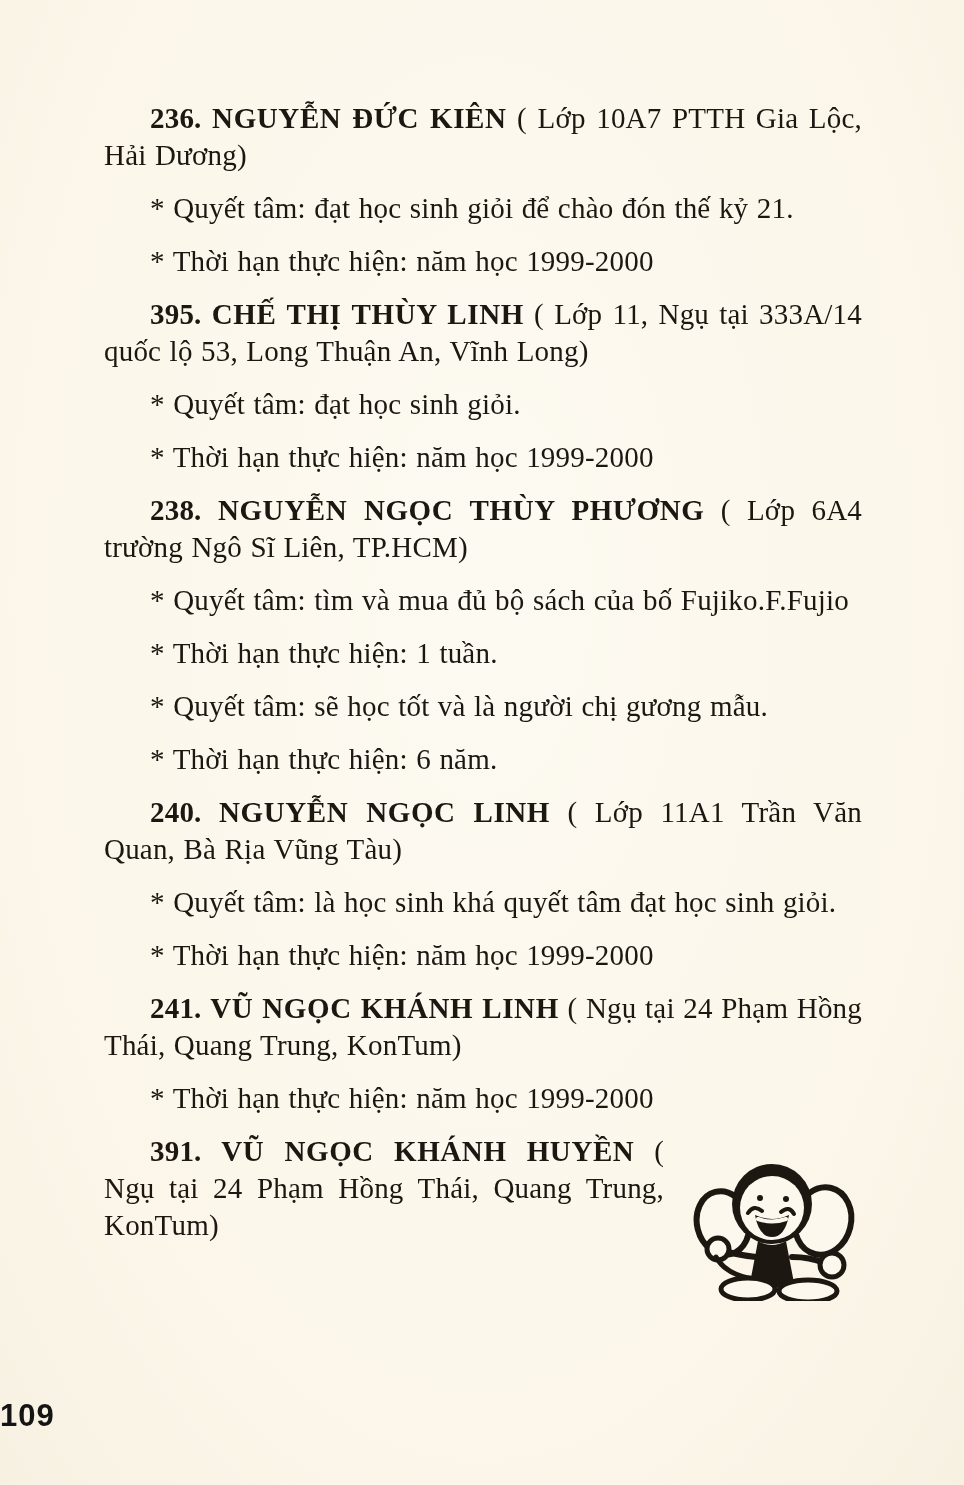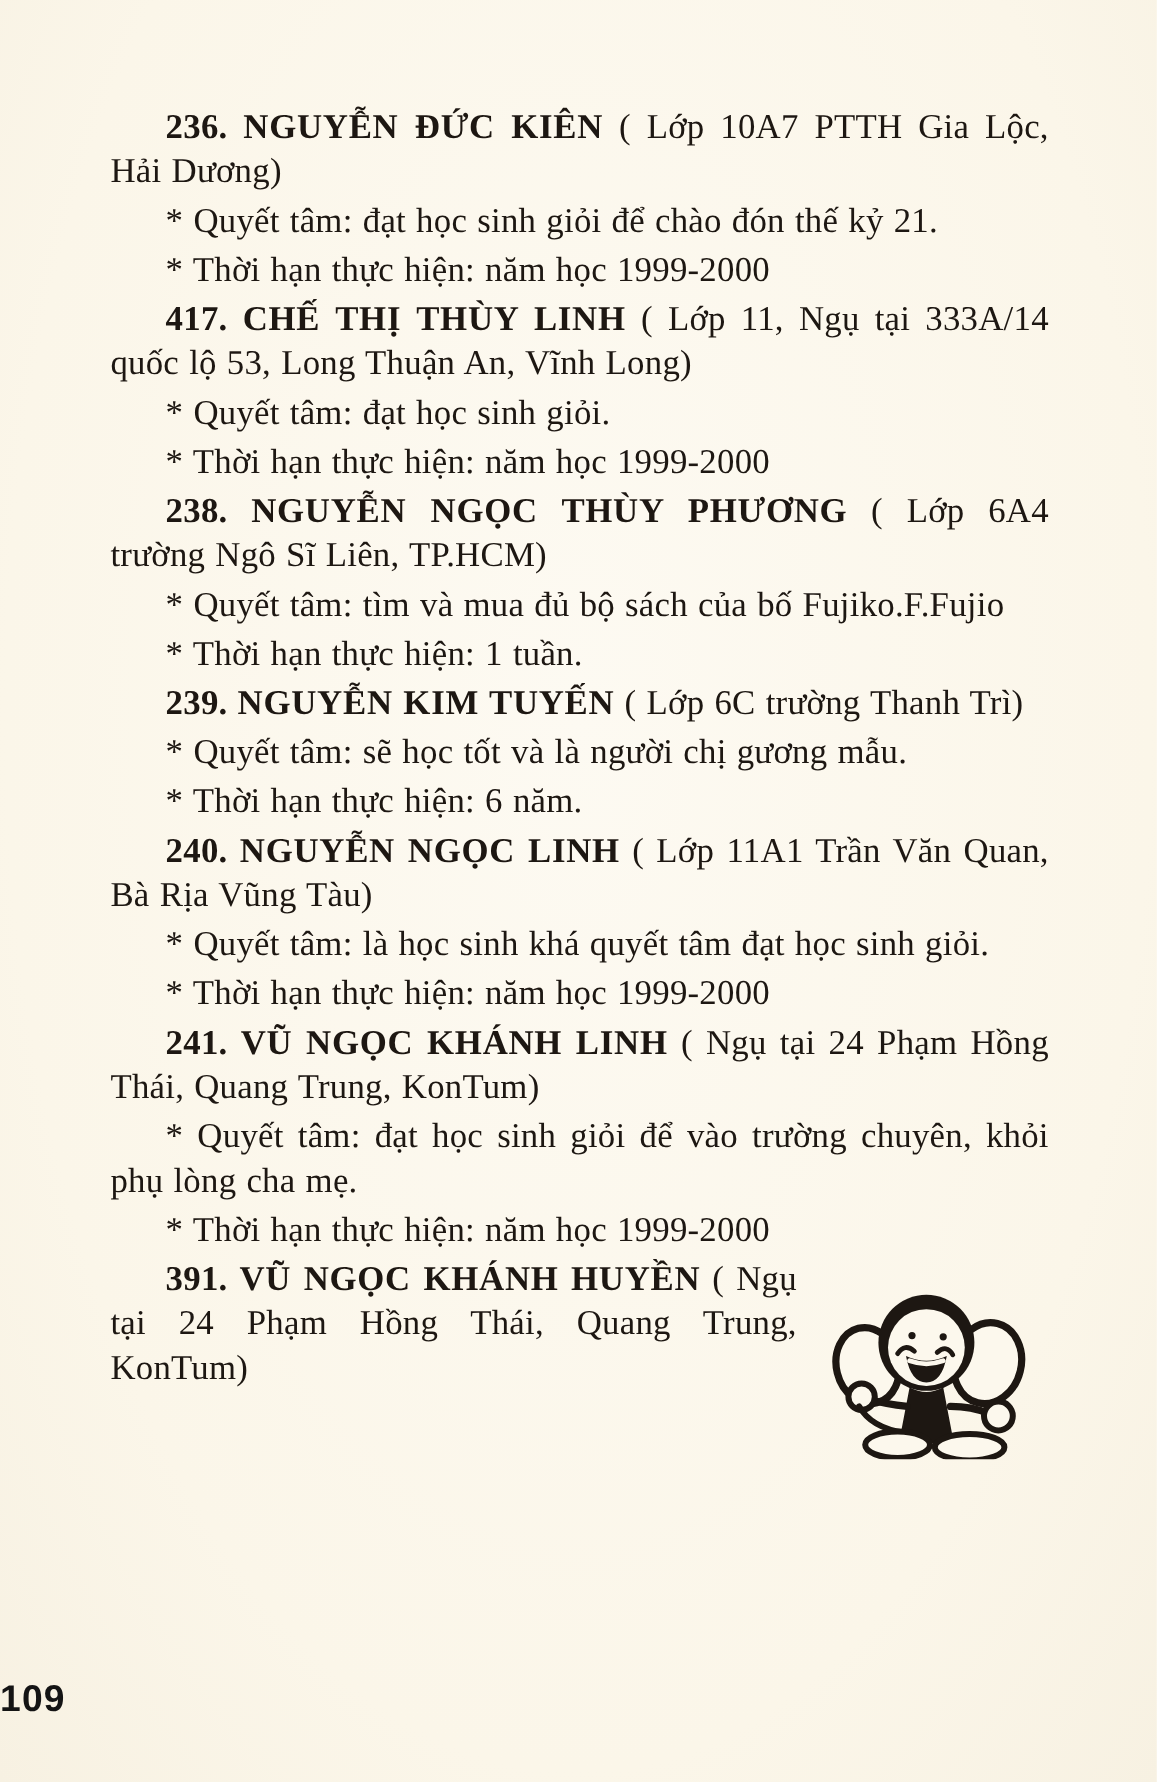--- a/index.html
+++ b/index.html
@@ -11,21 +11,21 @@
     overflow:hidden;
     font-family:"Liberation Serif","DejaVu Serif",serif;
     color:#1d1712;
   }
   .content{
     position:absolute;
     left:88px;top:84px;
     width:790px;
   }
   .para{
-    margin:4px;
+    margin:16px;
     font-size:29px;
     line-height:37px;
     text-indent:46px;
     text-align:justify;
     letter-spacing:.2px;
     word-spacing:1px;
   }
   .entry-name{
     font-weight:bold;
     letter-spacing:.6px;
@@ -56,46 +56,44 @@
 <div class="page">
   <main class="content">
 
     <section class="entry">
       <p class="para"><span class="entry-num">236.</span> <span class="entry-name">NGUYỄN ĐỨC KIÊN</span> <span class="entry-detail">( Lớp 10A7 PTTH Gia Lộc, Hải Dương)</span></p>
       <p class="para"><span class="lbl">* Quyết tâm:</span> <span>đạt học sinh giỏi để chào đón thế kỷ 21.</span></p>
       <p class="para"><span class="lbl">* Thời hạn thực hiện:</span> <span>năm học 1999-2000</span></p>
     </section>
 
     <section class="entry">
-      <p class="para"><span class="entry-num">417.</span> <span class="entry-name">CHẾ THỊ THÙY LINH</span> <span class="entry-detail">( Lớp 11, Ngụ tại 333A/14 quốc lộ 53, Long Thuận An, Vĩnh Long)</span></p>
+      <p class="para"><span class="entry-num">395.</span> <span class="entry-name">CHẾ THỊ THÙY LINH</span> <span class="entry-detail">( Lớp 11, Ngụ tại 333A/14 quốc lộ 53, Long Thuận An, Vĩnh Long)</span></p>
       <p class="para"><span class="lbl">* Quyết tâm:</span> <span>đạt học sinh giỏi.</span></p>
       <p class="para"><span class="lbl">* Thời hạn thực hiện:</span> <span>năm học 1999-2000</span></p>
     </section>
 
     <section class="entry">
       <p class="para"><span class="entry-num">238.</span> <span class="entry-name">NGUYỄN NGỌC THÙY PHƯƠNG</span> <span class="entry-detail">( Lớp 6A4 trường Ngô Sĩ Liên, TP.HCM)</span></p>
       <p class="para"><span class="lbl">* Quyết tâm:</span> <span>tìm và mua đủ bộ sách của bố Fujiko.F.Fujio</span></p>
       <p class="para"><span class="lbl">* Thời hạn thực hiện:</span> <span>1 tuần.</span></p>
     </section>
 
     <section class="entry">
-      <p class="para"><span class="entry-num">239.</span> <span class="entry-name">NGUYỄN KIM TUYẾN</span> <span class="entry-detail">( Lớp 6C trường Thanh Trì)</span></p>
       <p class="para"><span class="lbl">* Quyết tâm:</span> <span>sẽ học tốt và là người chị gương mẫu.</span></p>
       <p class="para"><span class="lbl">* Thời hạn thực hiện:</span> <span>6 năm.</span></p>
     </section>
 
     <section class="entry">
       <p class="para"><span class="entry-num">240.</span> <span class="entry-name">NGUYỄN NGỌC LINH</span> <span class="entry-detail">( Lớp 11A1 Trần Văn Quan, Bà Rịa Vũng Tàu)</span></p>
       <p class="para"><span class="lbl">* Quyết tâm:</span> <span>là học sinh khá quyết tâm đạt học sinh giỏi.</span></p>
       <p class="para"><span class="lbl">* Thời hạn thực hiện:</span> <span>năm học 1999-2000</span></p>
     </section>
 
     <section class="entry">
       <p class="para"><span class="entry-num">241.</span> <span class="entry-name">VŨ NGỌC KHÁNH LINH</span> <span class="entry-detail">( Ngụ tại 24 Phạm Hồng Thái, Quang Trung, KonTum)</span></p>
-      <p class="para"><span class="lbl">* Quyết tâm:</span> <span>đạt học sinh giỏi để vào trường chuyên, khỏi phụ lòng cha mẹ.</span></p>
       <p class="para"><span class="lbl">* Thời hạn thực hiện:</span> <span>năm học 1999-2000</span></p>
     </section>
 
     <section class="entry">
       <div class="doodle-float">
         <svg width="172" height="140" viewBox="0 0 172 140">
           <g stroke="#1d1712" fill="none" stroke-linecap="round">
 
             <ellipse cx="31" cy="62" rx="26" ry="32" fill="#fcf8ed" stroke-width="6" transform="rotate(-14 31 62)"></ellipse>
 

